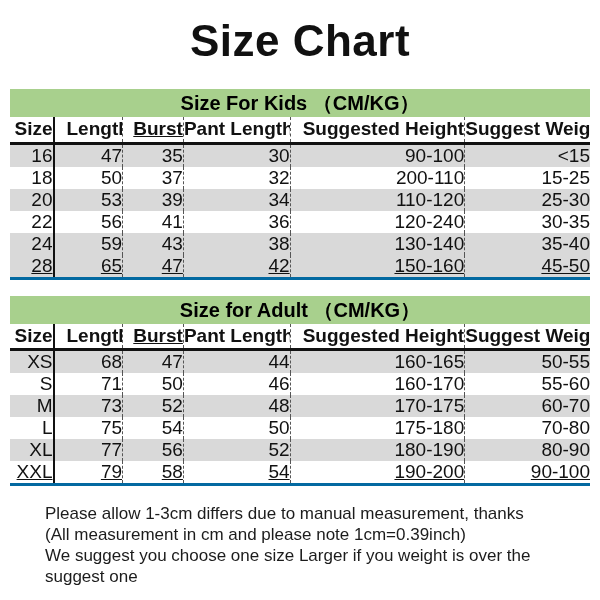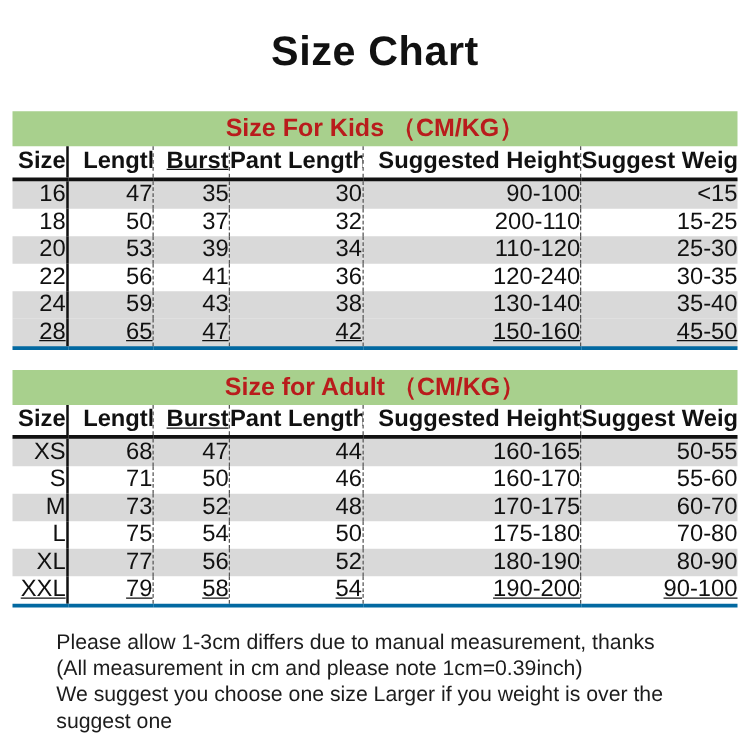--- a/index.html
+++ b/index.html
@@ -8,36 +8,36 @@
     background: #ffffff;
     font-family: "Liberation Sans", sans-serif;
     color: #111;
     overflow: hidden;
   }
   .page { width: 600px; height: 600px; padding: 0 10px; }
 
   .title {
     margin-top: 12px;
     text-align: center;
-    font-size: 33px;
+    font-size: 44px;
     font-weight: 600;
     line-height: 58px;
     letter-spacing: 0.5px;
     color: #111;
   }
 
   .section-bar {
     margin-top: 19px;
     height: 28px;
     line-height: 28px;
     background: var(--green, #a8d08d);
     text-align: center;
     font-size: 20px;
     font-weight: 700;
-    color: #b91c1c;
+    color: #000000;
   }
   .section-bar.adult { margin-top: 16px; }
 
   table.size-table {
     width: 100%;
     border-collapse: collapse;
     table-layout: fixed;
     text-align: right;
     font-size: 19px;
   }

